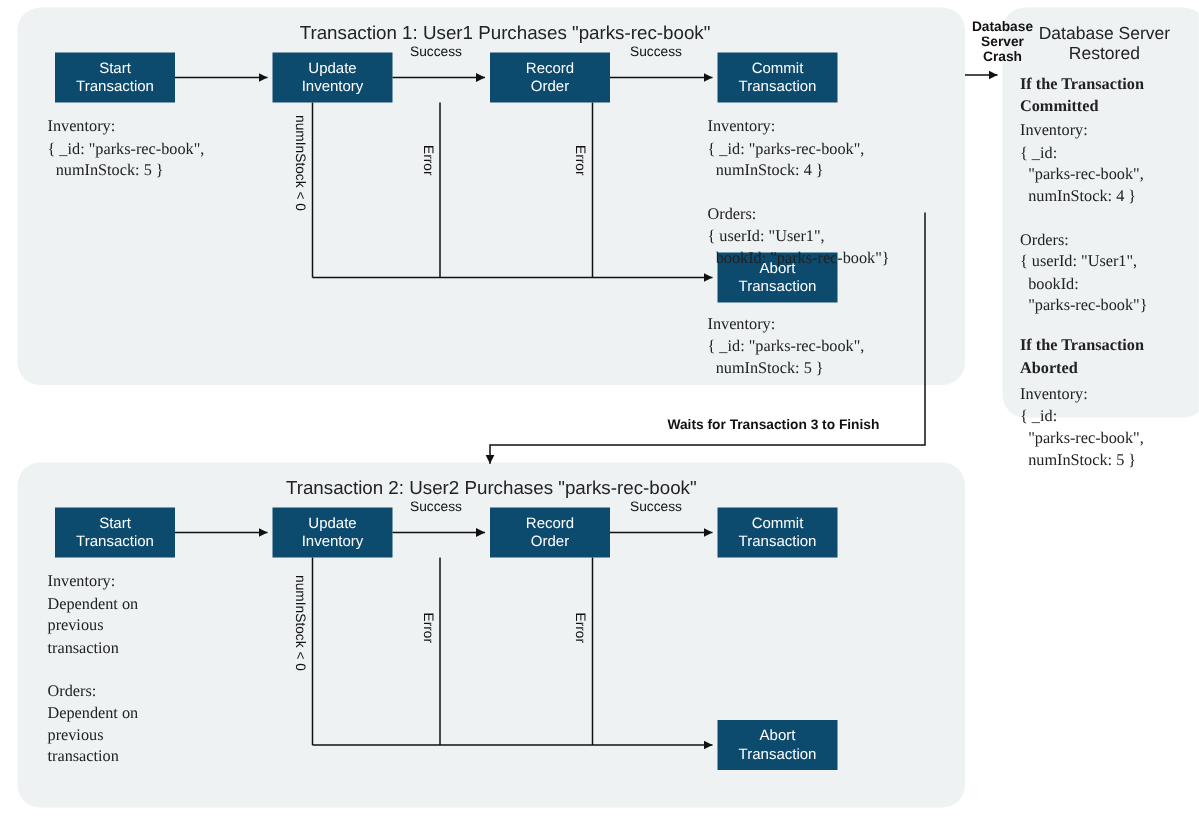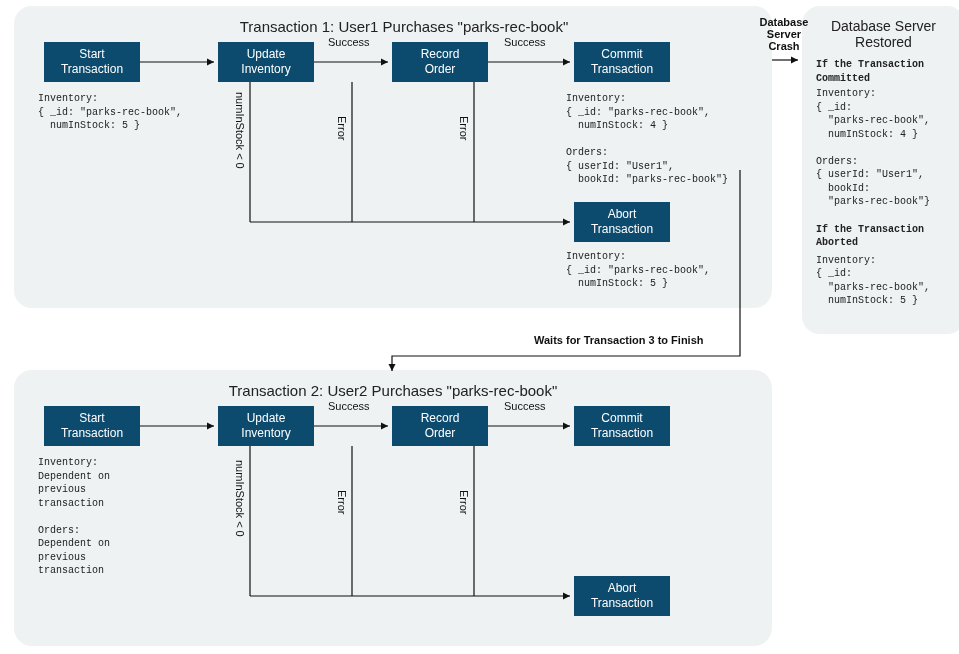--- a/index.html
+++ b/index.html
@@ -5,21 +5,21 @@
   * { box-sizing: border-box; margin: 0; padding: 0; }
   body {
     font-family: Arial, Helvetica, sans-serif;
     background: #fff;
     width: 959px;
     height: 654px;
     position: relative;
     font-size: 12px;
     color: #222;
   }
-  .mono { font-family: Liberation Mono, monospace; font-size: 10px; line-height: 1.35; }
+  .mono { font-family: Liberation Serif, serif; font-size: 13px; line-height: 1.35; }
   .panel {
     position: absolute;
     background: #eef2f2;
     border-radius: 18px;
     padding: 12px 14px 16px 14px;
   }
   .panel-title {
     text-align: center;
     font-size: 15px;
     margin-bottom: 8px;
@@ -184,21 +184,21 @@
   bookId:
   "parks-rec-book"}</div>
   <div class="mono" style="font-weight:bold; white-space:pre; margin-top:14px;">If the Transaction
 Aborted</div>
   <div class="mono" style="white-space:pre; margin-top:4px;">Inventory:
 { _id:
   "parks-rec-book",
   numInStock: 5 }</div>
 </div>
 
-<div class="ext-lbl" style="left:744px; top:16px; width:80px; white-space:pre-line;">Database
+<div class="ext-lbl" style="left:762px; top:16px; width:80px; white-space:pre-line;">Database
 Server
 Crash</div>
 <div class="ext-lbl" style="left:534px; top:334px; font-weight:600;">Waits for Transaction 3 to Finish</div>
 
 <svg class="arrows" width="959" height="654">
   <defs>
     <marker id="ah3" markerWidth="8" markerHeight="8" refX="6" refY="3" orient="auto">
       <path d="M0,0 L6,3 L0,6 Z" fill="#111"></path>
     </marker>
   </defs>

